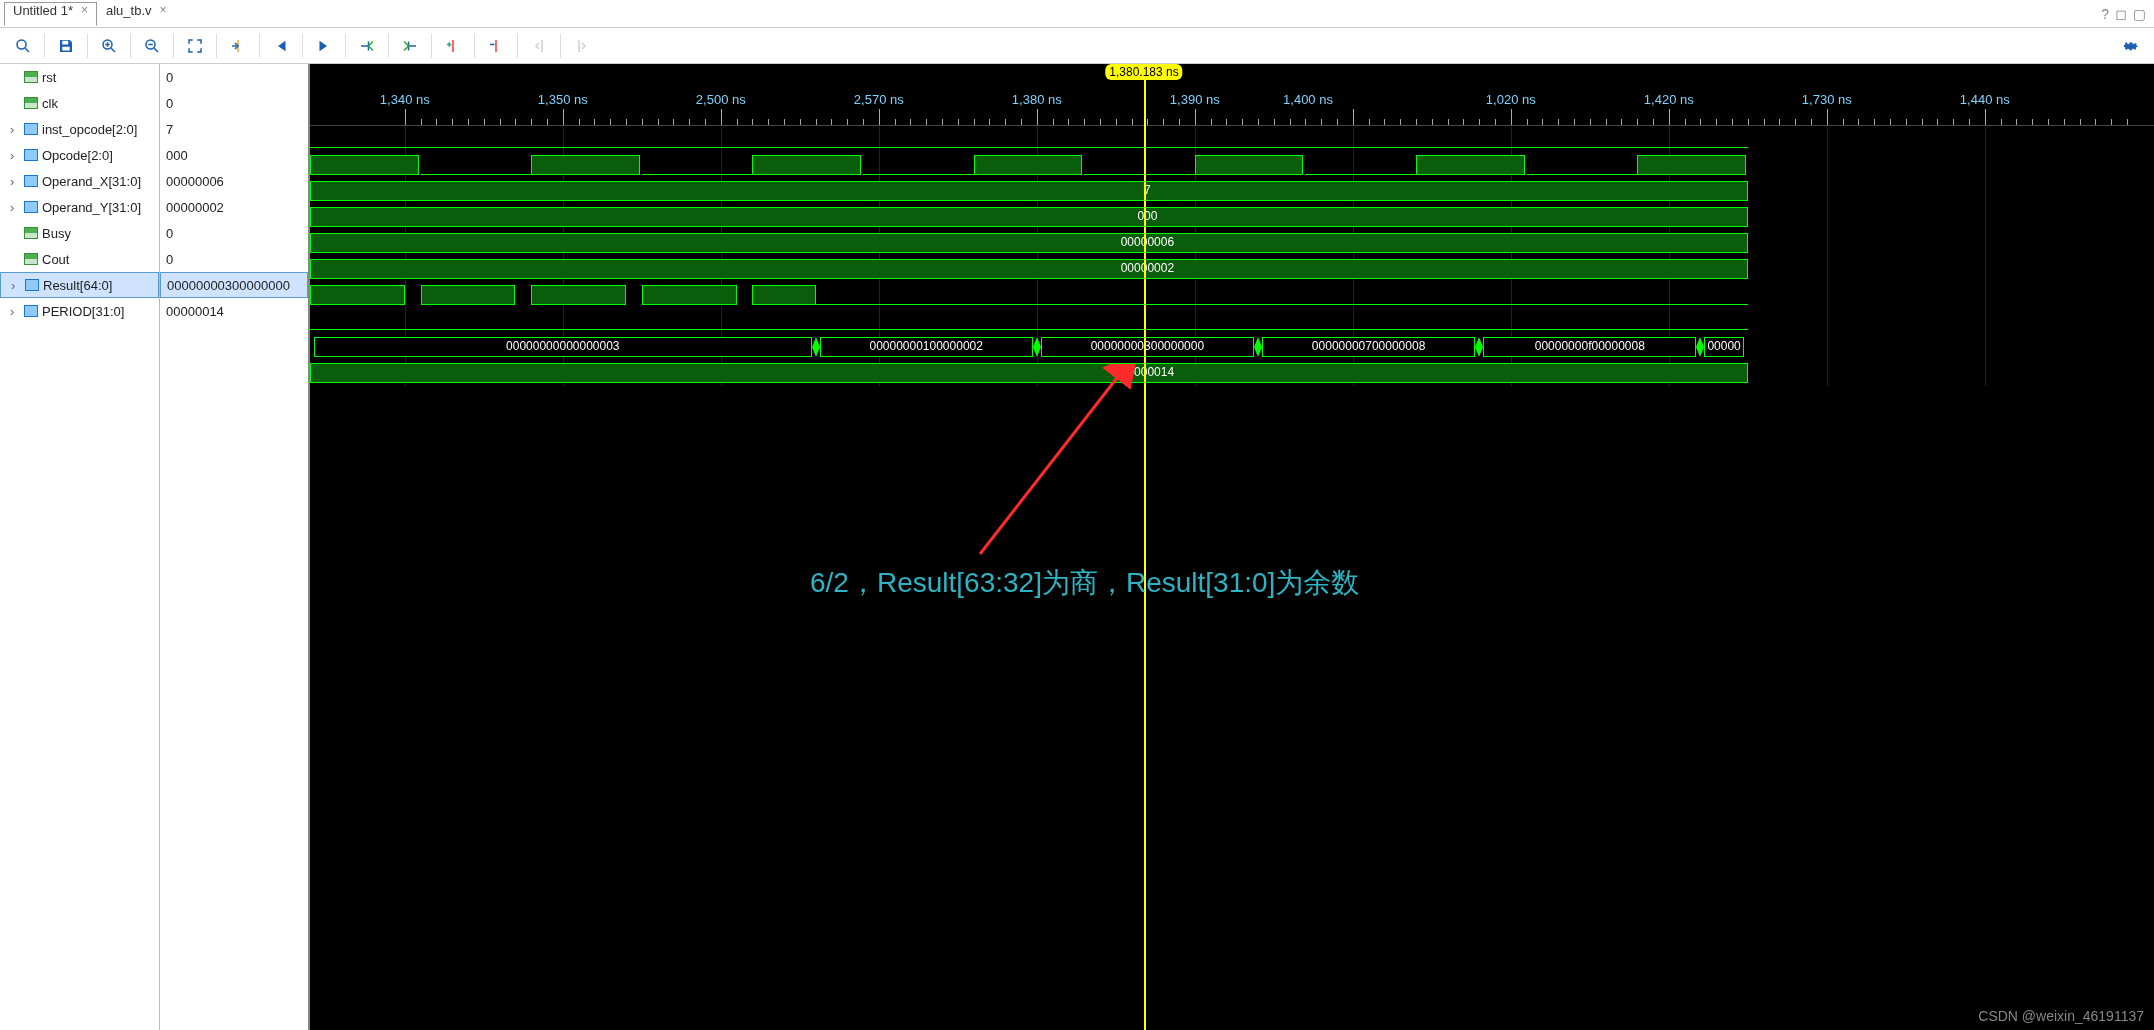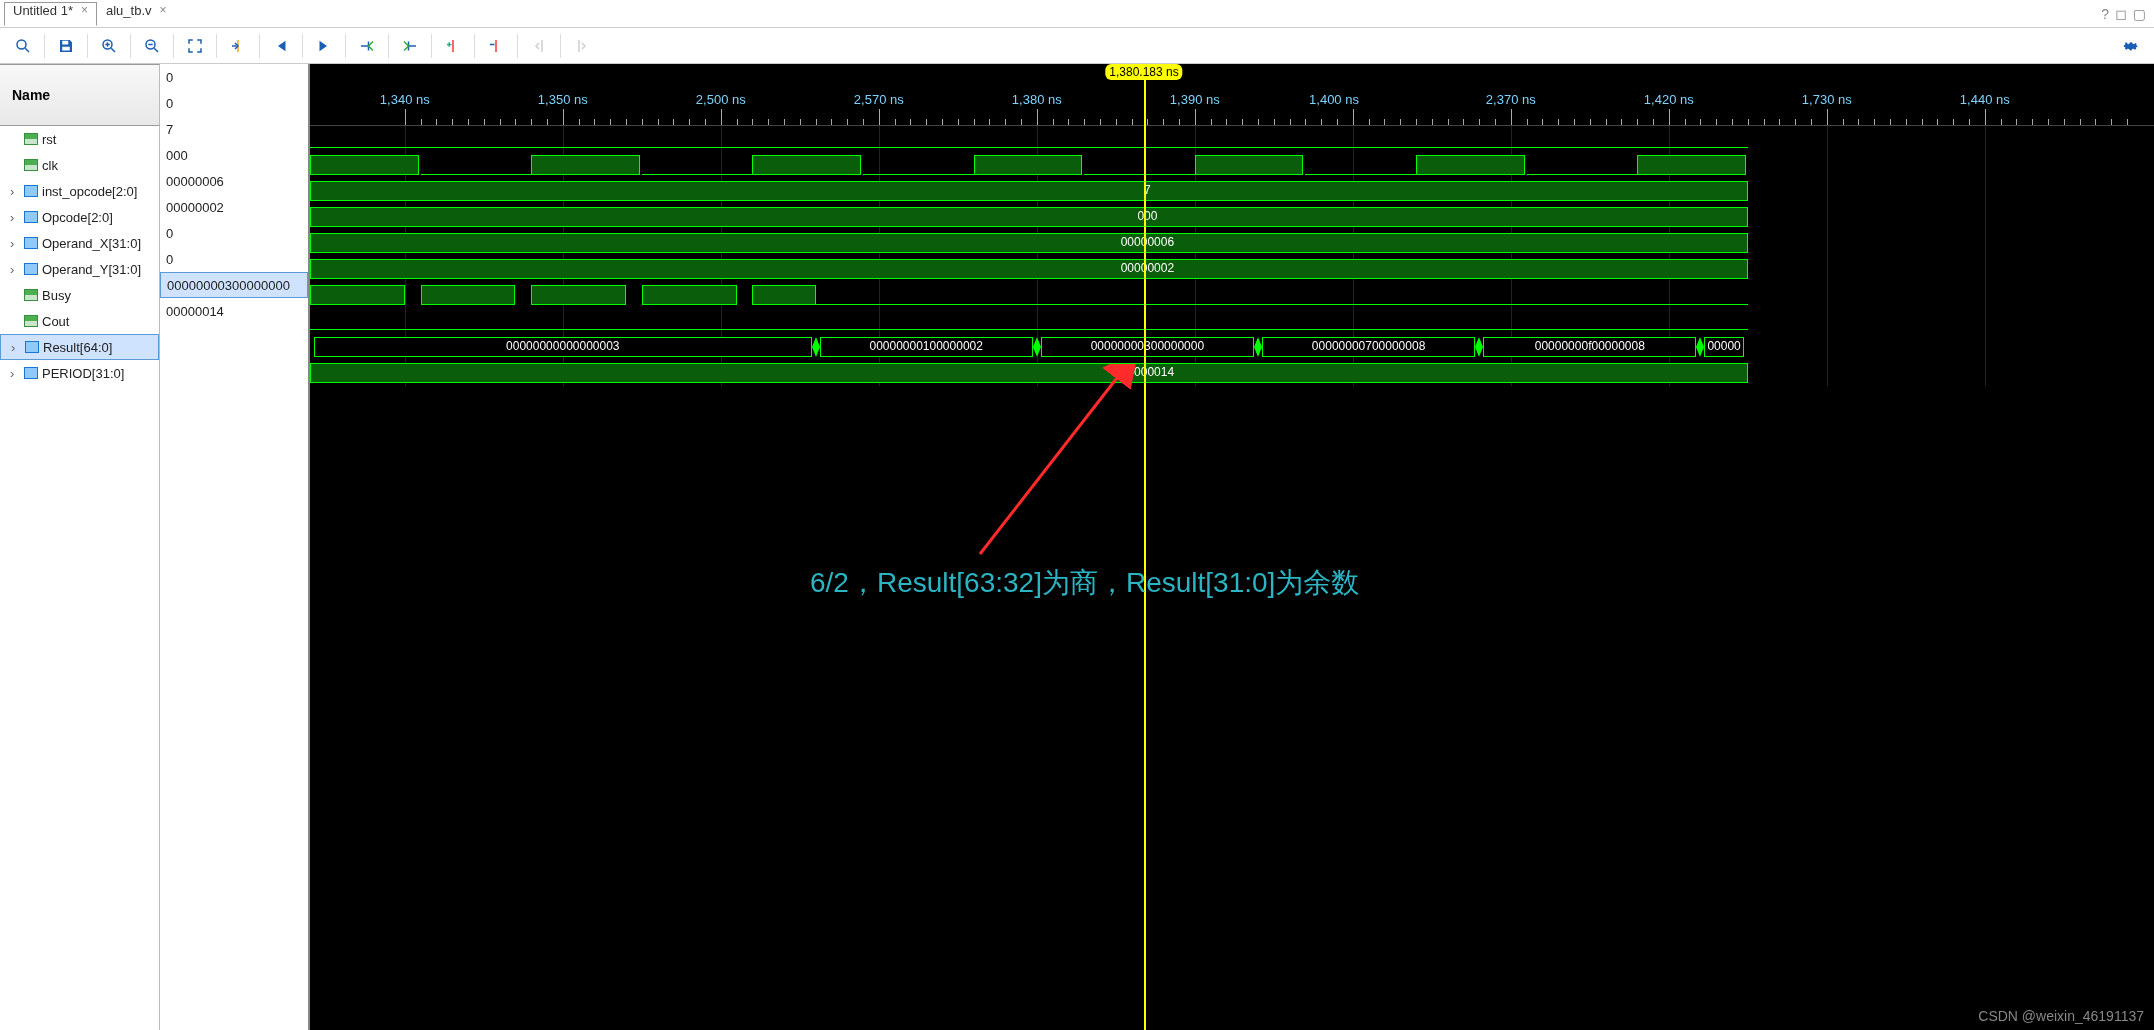--- a/index.html
+++ b/index.html
@@ -176,21 +176,20 @@
   <div class="tbtn gear">
       <svg viewBox="0 0 24 24" fill="#1a5fb4">
         <path d="M12 8a4 4 0 100 8 4 4 0 000-8zm9 4l-2-1 .5-2-2-1-1.5 1.5-2-.5-1-2h-2l-1 2-2 .5L6 7 4 8l.5 2-2 1v2l2 1-.5 2 2 1 1.5-1.5 2 .5 1 2h2l1-2 2-.5 1.5 1.5 2-1-.5-2 2-1z"></path>
       </svg>
     </div>
 </div>
 
 <div class="main">
   <div class="left">
     <div class="name-col">
-      <div class="col-head">Name</div>
       <div id="name-list">
           <div class="sig-row">
             <span class="expand"></span>
             <span class="sig-icon scalar"></span>
             <span>rst</span>
           </div>
           <div class="sig-row">
             <span class="expand"></span>
             <span class="sig-icon scalar"></span>
             <span>clk</span>
@@ -336,32 +335,32 @@
         <div class="time-tick" style="left: 900.6px; height: 6px;"></div>
         <div class="time-tick" style="left: 916.4px; height: 6px;"></div>
         <div class="time-tick" style="left: 932.2px; height: 6px;"></div>
         <div class="time-tick" style="left: 948px; height: 6px;"></div>
         <div class="time-tick" style="left: 963.8px; height: 6px;"></div>
         <div class="time-tick" style="left: 979.6px; height: 6px;"></div>
         <div class="time-tick" style="left: 995.4px; height: 6px;"></div>
         <div class="time-tick" style="left: 1011.2px; height: 6px;"></div>
         <div class="time-tick" style="left: 1027px; height: 6px;"></div>
         <div class="time-tick" style="left: 1042.8px;"></div>
-        <div class="time-label" style="left: 1024px; margin-top: 20px;">1,400 ns</div>
+        <div class="time-label" style="left: 998px; margin-top: 20px;">1,400 ns</div>
         <div class="time-tick" style="left: 1058.6px; height: 6px;"></div>
         <div class="time-tick" style="left: 1074.4px; height: 6px;"></div>
         <div class="time-tick" style="left: 1090.2px; height: 6px;"></div>
         <div class="time-tick" style="left: 1106px; height: 6px;"></div>
         <div class="time-tick" style="left: 1121.8px; height: 6px;"></div>
         <div class="time-tick" style="left: 1137.6px; height: 6px;"></div>
         <div class="time-tick" style="left: 1153.4px; height: 6px;"></div>
         <div class="time-tick" style="left: 1169.2px; height: 6px;"></div>
         <div class="time-tick" style="left: 1185px; height: 6px;"></div>
         <div class="time-tick" style="left: 1200.8px;"></div>
-        <div class="time-label" style="left: 1200.8px;">2,370 ns</div>
+        <div class="time-label" style="left: 1200.8px;">1,020 ns</div>
         <div class="time-tick" style="left: 1216.6px; height: 6px;"></div>
         <div class="time-tick" style="left: 1232.4px; height: 6px;"></div>
         <div class="time-tick" style="left: 1248.2px; height: 6px;"></div>
         <div class="time-tick" style="left: 1264px; height: 6px;"></div>
         <div class="time-tick" style="left: 1279.8px; height: 6px;"></div>
         <div class="time-tick" style="left: 1295.6px; height: 6px;"></div>
         <div class="time-tick" style="left: 1311.4px; height: 6px;"></div>
         <div class="time-tick" style="left: 1327.2px; height: 6px;"></div>
         <div class="time-tick" style="left: 1343px; height: 6px;"></div>
         <div class="time-tick" style="left: 1358.8px;"></div>

